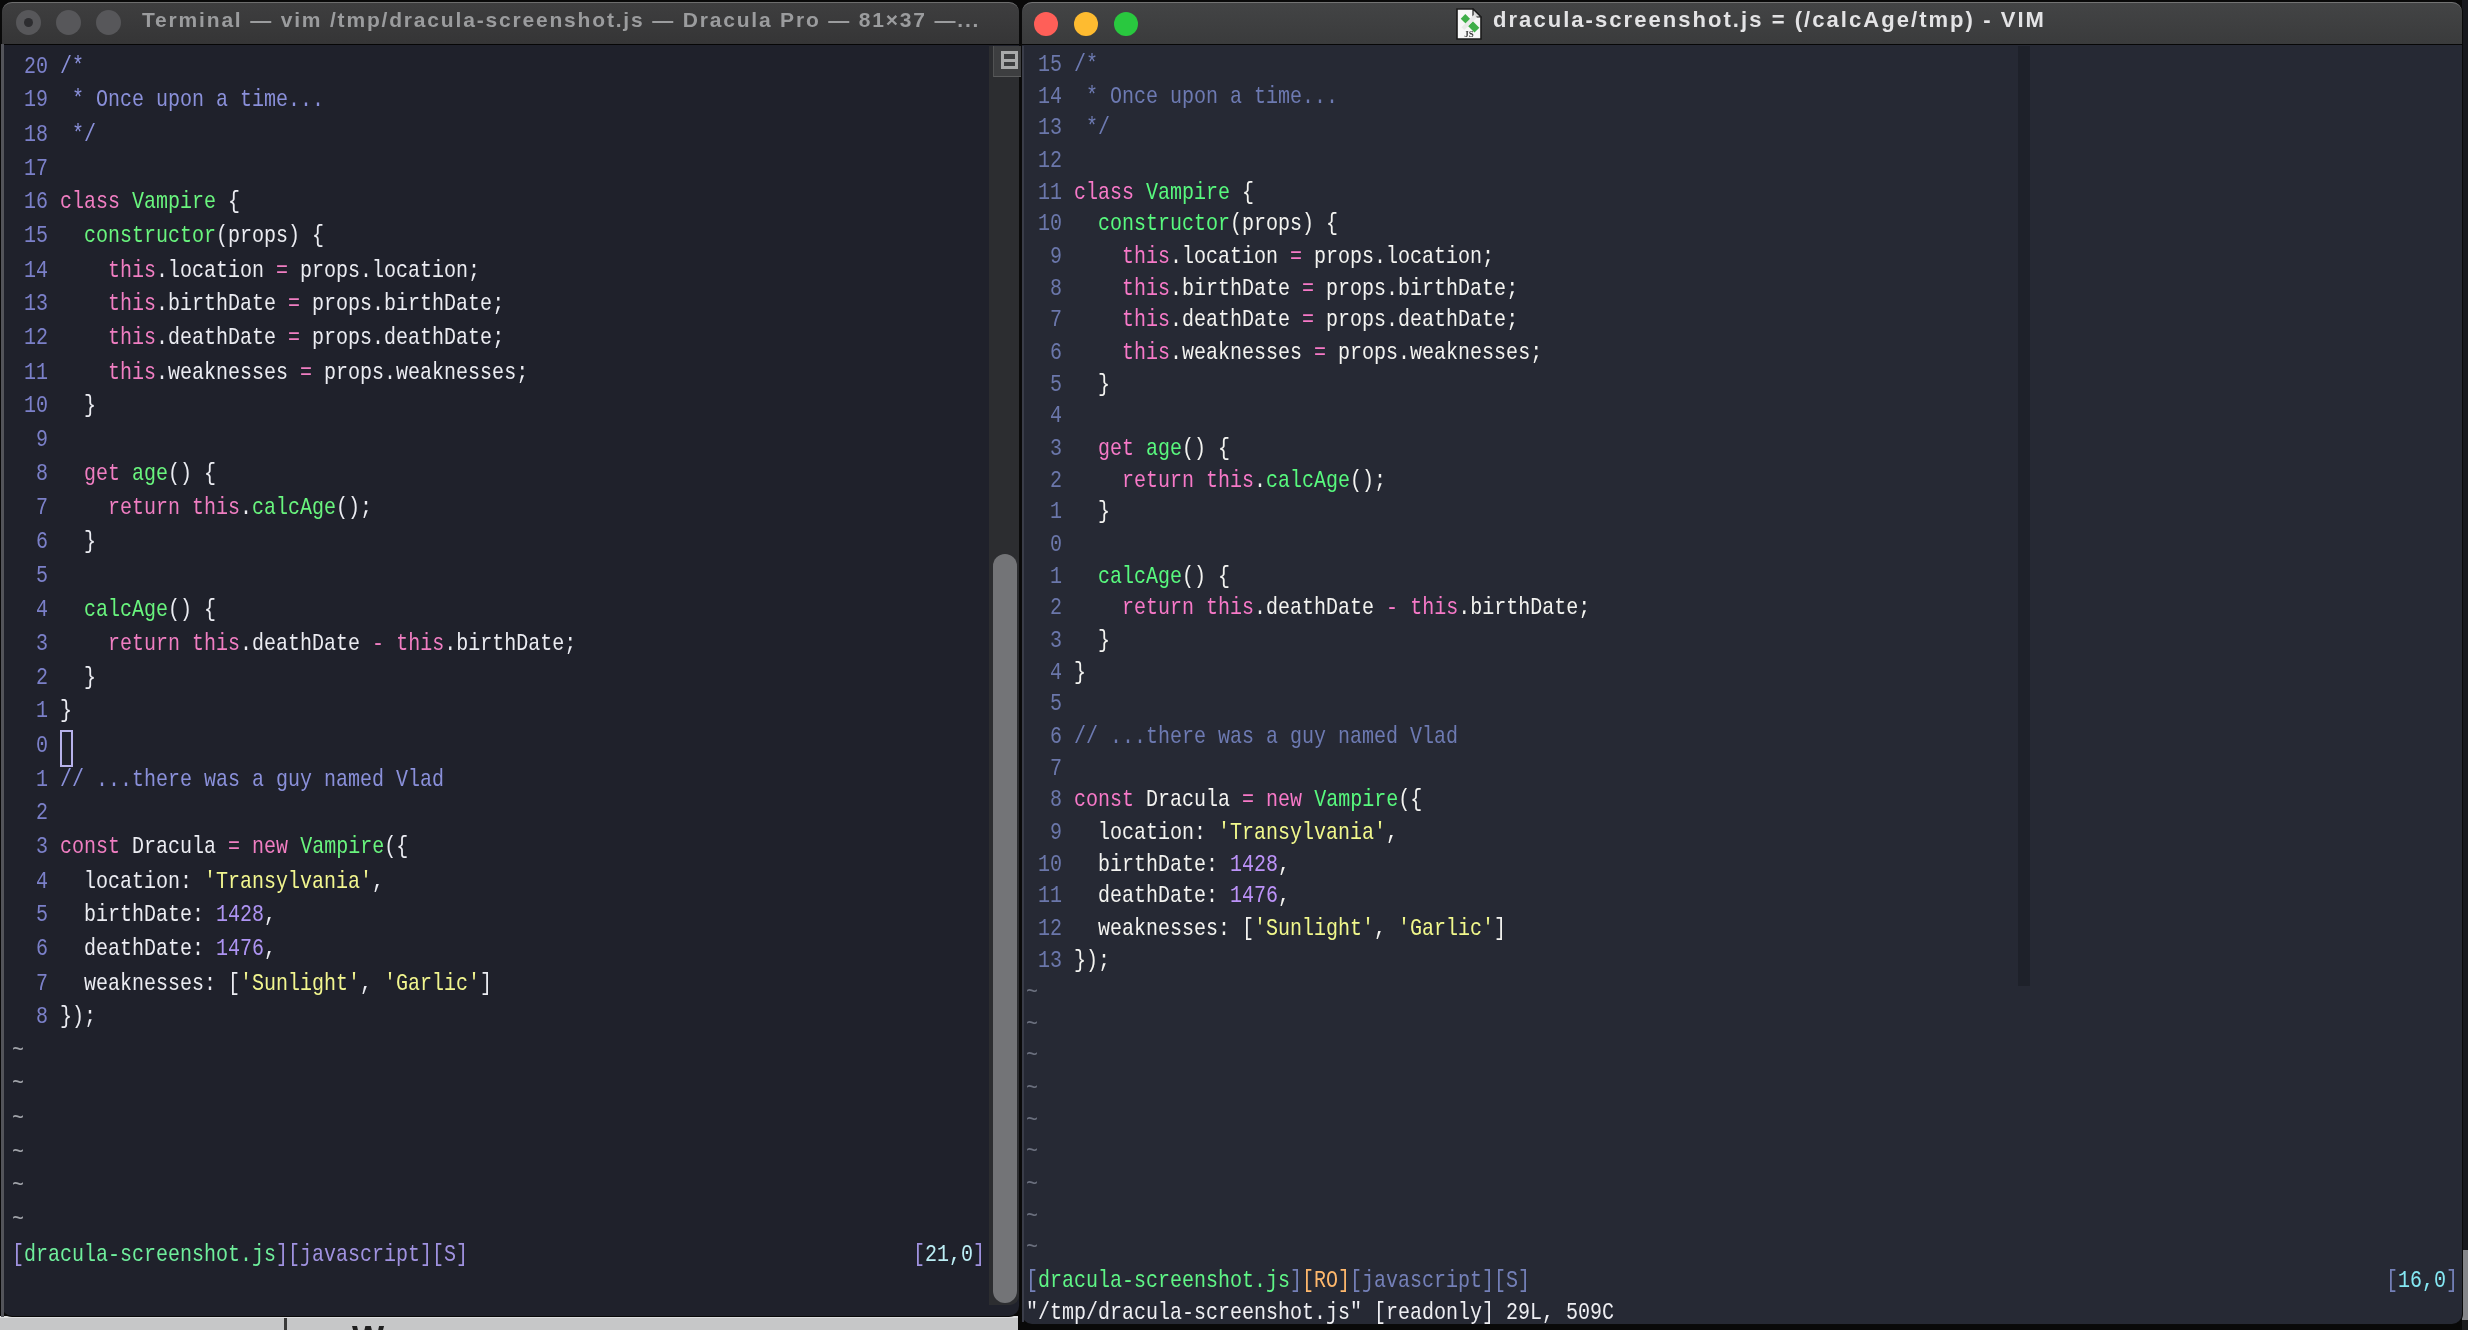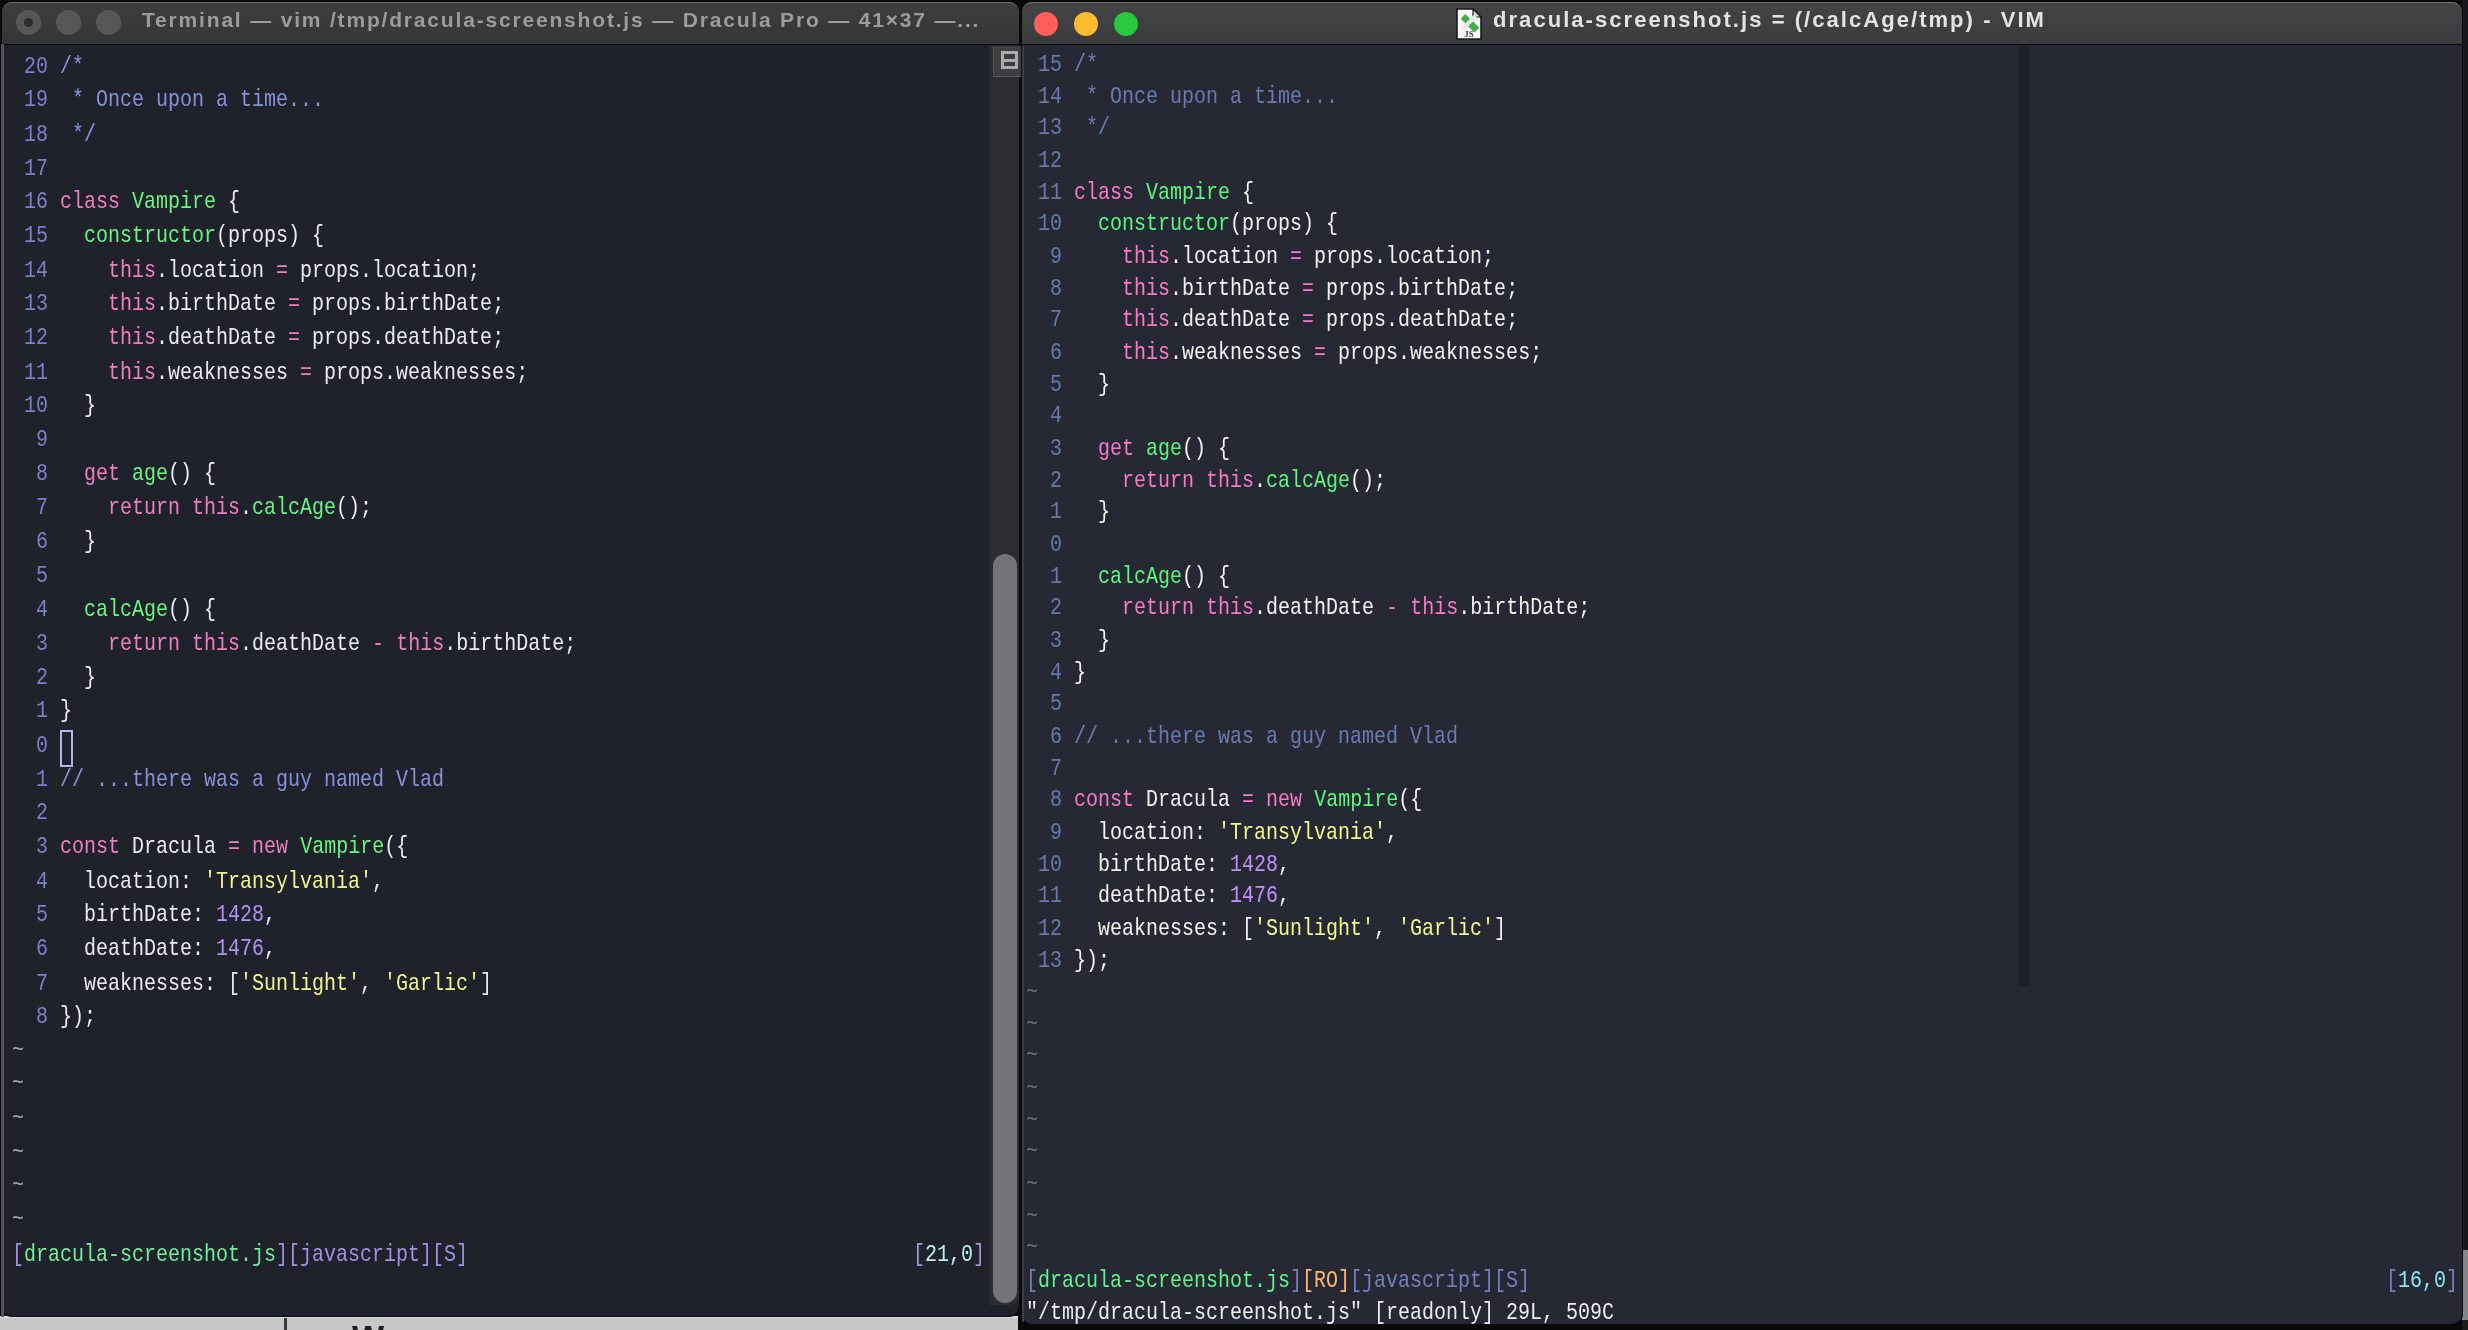--- a/index.html
+++ b/index.html
@@ -74,21 +74,21 @@
     <div class="vl" style="left:284px"></div>
     <div class="gl" style="left:352px">W</div>
   </div>
 
 <div id="term" class="abs">
  <div class="tbar"></div>
  <div class="tledge"></div>
  <div class="tl dot" style="left:14px"></div>
  <div class="tl" style="left:54px"></div>
  <div class="tl" style="left:94px"></div>
- <div class="title">Terminal — vim /tmp/dracula-screenshot.js — Dracula Pro — 41×37 —...</div>
+ <div class="title">Terminal — vim /tmp/dracula-screenshot.js — Dracula Pro — 81×37 —...</div>
  <div class="track"></div>
  <div class="sbcell"></div>
  <div class="splitbtn"></div>
  <div class="thumb"></div>
  <pre id="tcode" class="abs"><span class="n"> 20 </span><span class="c">/*</span>
 <span class="n"> 19 </span><span class="c"> * Once upon a time...</span>
 <span class="n"> 18 </span><span class="c"> */</span>
 <span class="n"> 17 </span>
 <span class="n"> 16 </span><span class="k">class</span> <span class="f">Vampire</span> {
 <span class="n"> 15 </span>  <span class="f">constructor</span>(props) {

